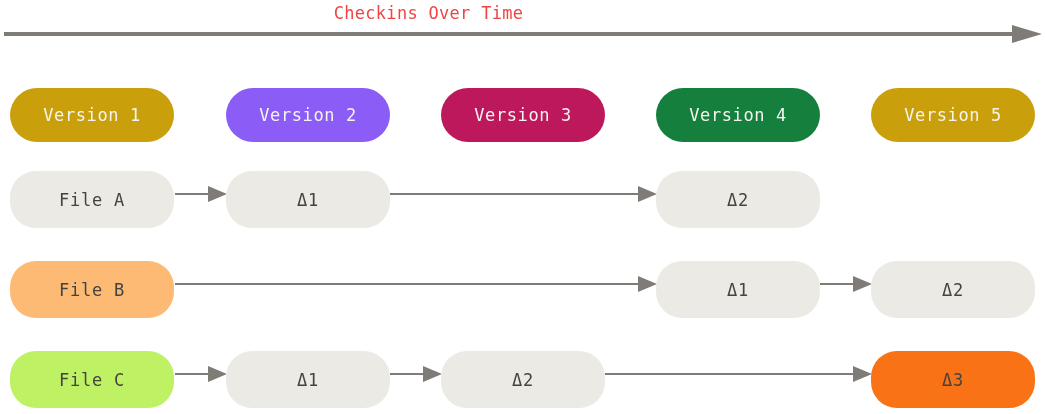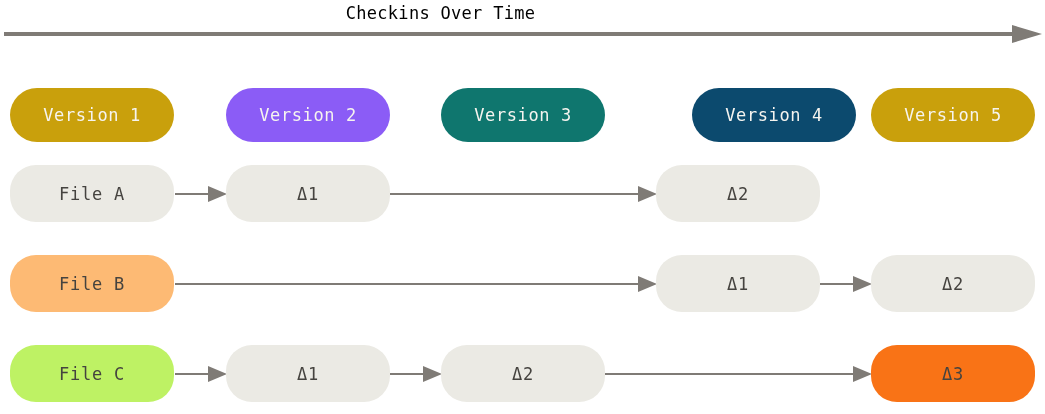--- a/index.html
+++ b/index.html
@@ -15,27 +15,27 @@
     position: relative;
     width: 1045px;
     height: 414px;
     background: #ffffff;
     overflow: hidden;
   }
 
   
   .title {
     position: absolute;
-    left: 12px;
+    left: 0;
     top: 3px;
     width: 857px;
     text-align: center;
     font-size: 17px;
     letter-spacing: 0.3px;
-    color: #000000;
+    color: #ef4444;
     font-family: "DejaVu Sans Mono", "Liberation Mono", monospace;
     white-space: nowrap;
   }
 
   
   .axis {
     position: absolute;
     left: 4px;
     top: 24px;
     width: 1038px;
@@ -68,20 +68,21 @@
   .node-box {
     position: absolute;
     width: 164px;
     height: 57px;
     background: #ebeae4;
     border-radius: 26px;
     box-sizing: border-box;
     display: flex;
     align-items: center;
     justify-content: center;
+    margin-top: 6px;
   }
   .node-box .node-label {
     font-size: 17px;
     color: #45433f;
     letter-spacing: 0.8px;
     font-family: "DejaVu Sans Mono", "Liberation Mono", monospace;
     white-space: nowrap;
   }
 
   
@@ -105,24 +106,24 @@
     </svg>
   </div>
 
   <div id="versions-layer">
       <div class="version-pill" style="left: 10px; background: rgb(201, 160, 12);">
         <span class="pill-label">Version 1</span>
       </div>
       <div class="version-pill" style="left: 226px; background: #8b5cf6; justify-content: center;">
         <span class="pill-label">Version 2</span>
       </div>
-      <div class="version-pill" style="left: 441px; background: #0f766e;">
+      <div class="version-pill" style="left: 441px; background: #be185d;">
         <span class="pill-label">Version 3</span>
       </div>
-      <div class="version-pill" style="left: 692px; background: #0c4a6e;">
+      <div class="version-pill" style="left: 656px; background: #15803d;">
         <span class="pill-label">Version 4</span>
       </div>
       <div class="version-pill" style="left: 871px; background: rgb(201, 160, 12);">
         <span class="pill-label">Version 5</span>
       </div>
     </div>
   <div id="rows-layer">
       <div class="connector" style="left: 175px; top: 185px; width: 52px;">
         <svg width="52" height="18" viewBox="0 0 52 18">
           <line x1="0" y1="9" x2="35" y2="9" stroke="#7f7b76" stroke-width="2"></line>

